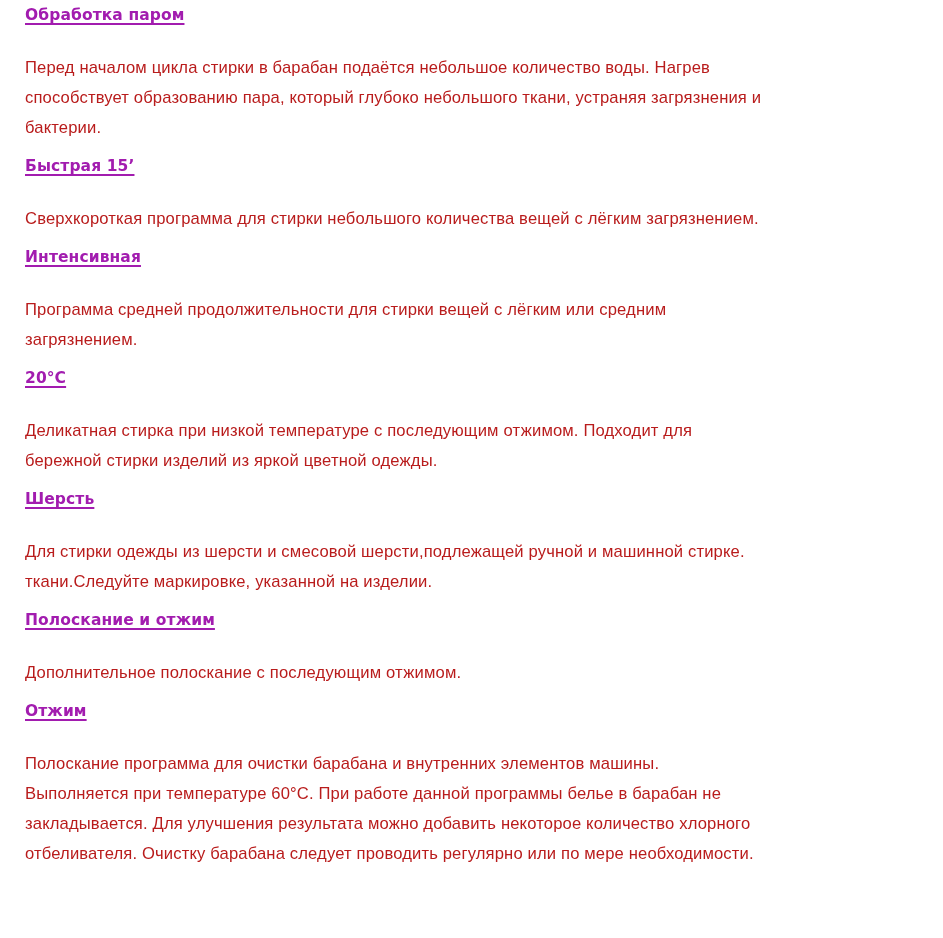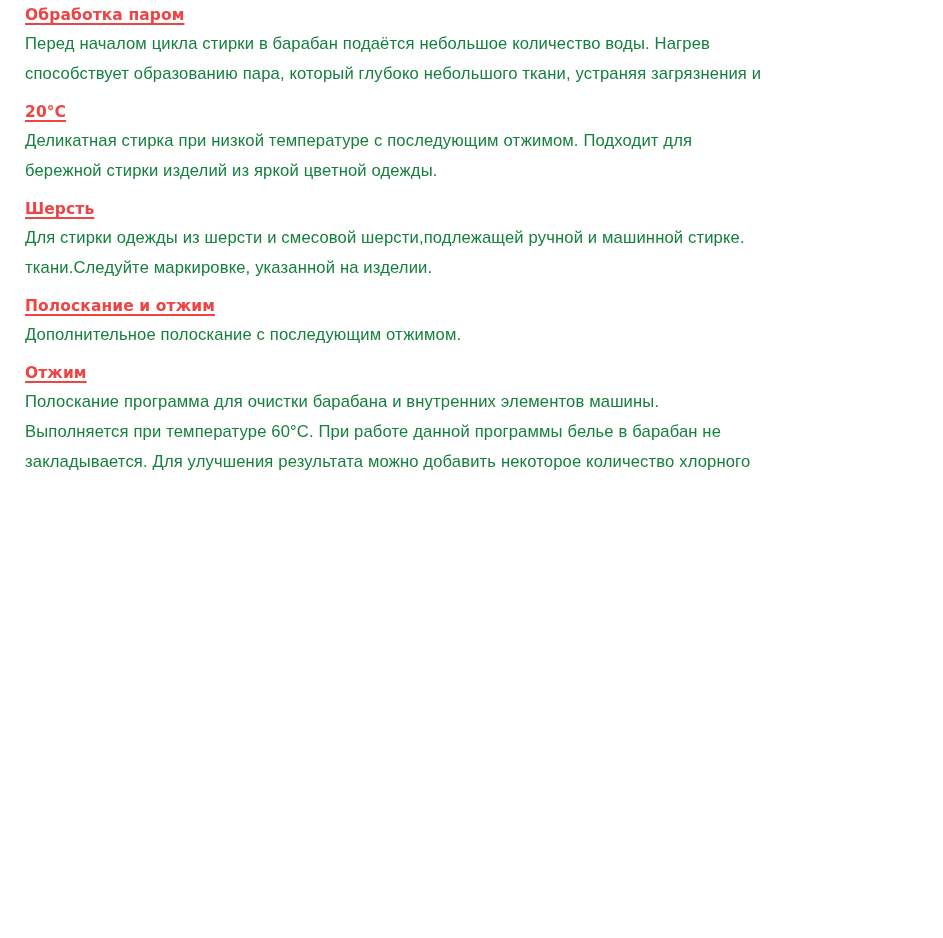--- a/index.html
+++ b/index.html
@@ -22,54 +22,68 @@
     .program {
       margin: 0;
     }
     .program-title {
       margin: 0;
       padding-top: 4px;
       font-family: "DejaVu Sans", sans-serif;
       font-weight: bold;
       font-size: 15.5px;
       line-height: 22px;
-      color: #ef4444;
+      color: #a21caf;
       text-decoration: underline;
       text-decoration-thickness: 2px;
       text-underline-offset: 3px;
       display: inline-block;
       letter-spacing: 0.1px;
     }
     .program-desc {
-      margin: 3px 0 8px 0;
+      margin: 27px 0 8px 0;
       font-family: "Liberation Sans", sans-serif;
       font-size: 16.6px;
       line-height: 30px;
-      color: #15803d;
+      color: #b91c1c;
       letter-spacing: 0.15px;
     }
     .desc-line {
       display: block;
       white-space: nowrap;
     }
   </style>
 </head>
 <body>
 
 <div class="content">
 
   <section class="program">
     <h3 class="program-title">Обработка паром </h3>
     <p class="program-desc">
       <span class="desc-line">Перед началом цикла стирки в барабан подаётся небольшое количество воды. Нагрев</span>
       <span class="desc-line">способствует образованию пара, который глубоко небольшого ткани, устраняя загрязнения и</span>
+      <span class="desc-line">бактерии.</span>
     </p>
   </section>
 
+  <section class="program">
+    <h3 class="program-title">Быстрая 15’ </h3>
+    <p class="program-desc">
+      <span class="desc-line">Сверхкороткая программа для стирки небольшого количества вещей с лёгким загрязнением.</span>
+    </p>
+  </section>
 
+  <section class="program">
+    <h3 class="program-title">Интенсивная </h3>
+    <p class="program-desc">
+      <span class="desc-line">Программа средней продолжительности для стирки вещей с лёгким или средним</span>
+      <span class="desc-line">загрязнением.</span>
+    </p>
+  </section>
 
   <section class="program">
     <h3 class="program-title">20°C </h3>
     <p class="program-desc">
       <span class="desc-line">Деликатная стирка при низкой температуре с последующим отжимом. Подходит для</span>
       <span class="desc-line">бережной стирки изделий из яркой цветной одежды.</span>
     </p>
   </section>
 
   <section class="program">
@@ -89,16 +103,17 @@
 
   <section class="program">
     <h3 class="program-title">Отжим </h3>
   </section>
 
   <section class="program">
     <p class="program-desc">
       <span class="desc-line">Полоскание программа для очистки барабана и внутренних элементов машины.</span>
       <span class="desc-line">Выполняется при температуре 60°C. При работе данной программы белье в барабан не</span>
       <span class="desc-line">закладывается. Для улучшения результата можно добавить некоторое количество хлорного</span>
+      <span class="desc-line">отбеливателя. Очистку барабана следует проводить регулярно или по мере необходимости.</span>
     </p>
   </section>
 
 </div>
 
 </body></html>

